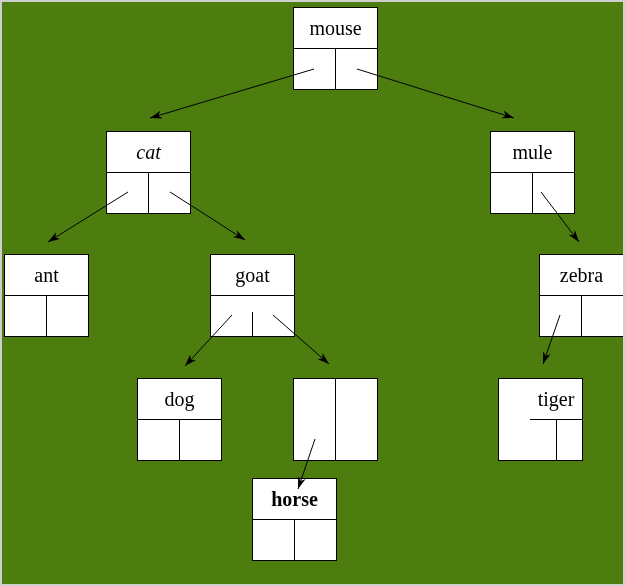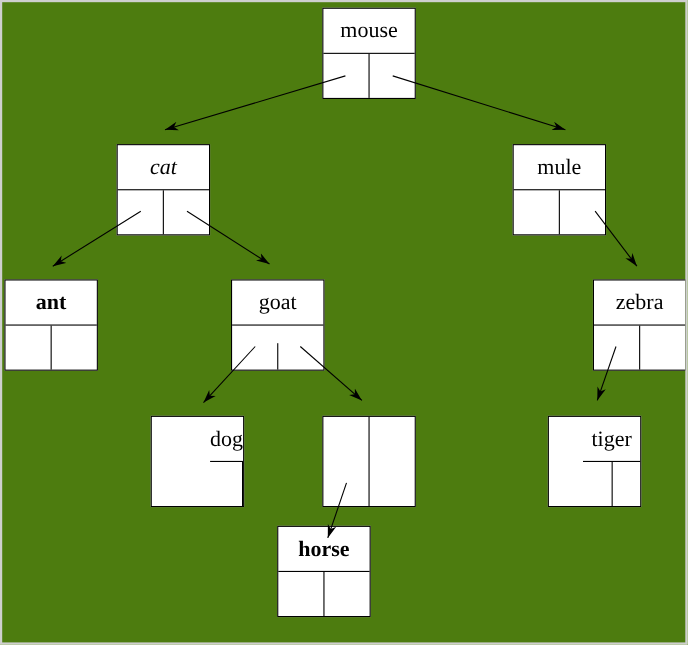--- a/index.html
+++ b/index.html
@@ -68,49 +68,49 @@
           <div class="cell"></div>
         </div>
       </div>
       <div class="node" style="left: 104px; top: 129px; width: 85px; height: 83px; font-style: italic;">
         <div class="node-label" style="height:41px">cat</div>
         <div class="node-cells">
           <div class="cell cell-left"></div>
           <div class="cell"></div>
         </div>
       </div>
-      <div class="node" style="left: 464px; top: 129px; width: 85px; height: 83px;">
+      <div class="node" style="left: 488px; top: 129px; width: 85px; height: 83px;">
         <div class="node-label" style="height:41px">mule</div>
         <div class="node-cells">
           <div class="cell cell-left"></div>
           <div class="cell"></div>
         </div>
       </div>
-      <div class="node" style="left: 2px; top: 252px; width: 85px; height: 83px; font-weight: bold;">
+      <div class="node" style="left: 2px; top: 252px; width: 85px; height: 83px;">
         <div class="node-label" style="height:41px">ant</div>
         <div class="node-cells">
           <div class="cell cell-left"></div>
           <div class="cell"></div>
         </div>
       </div>
       <div class="node" style="left: 208px; top: 252px; width: 85px; height: 83px; gap: 16px;">
         <div class="node-label" style="height:41px">goat</div>
         <div class="node-cells">
           <div class="cell cell-left"></div>
           <div class="cell"></div>
         </div>
       </div>
       <div class="node" style="left: 537px; top: 252px; width: 85px; height: 83px;">
         <div class="node-label" style="height:41px">zebra</div>
         <div class="node-cells">
           <div class="cell cell-left"></div>
           <div class="cell"></div>
         </div>
       </div>
-      <div class="node" style="left: 135px; top: 376px; width: 85px; height: 83px; align-items: flex-end;">
+      <div class="node" style="left: 135px; top: 376px; width: 85px; height: 83px;">
         <div class="node-label" style="height:41px">dog</div>
         <div class="node-cells">
           <div class="cell cell-left"></div>
           <div class="cell"></div>
         </div>
       </div>
       <div class="node" style="left: 291px; top: 376px; width: 85px; height: 83px;">
         <div class="node-cells">
           <div class="cell cell-left"></div>
           <div class="cell"></div>

